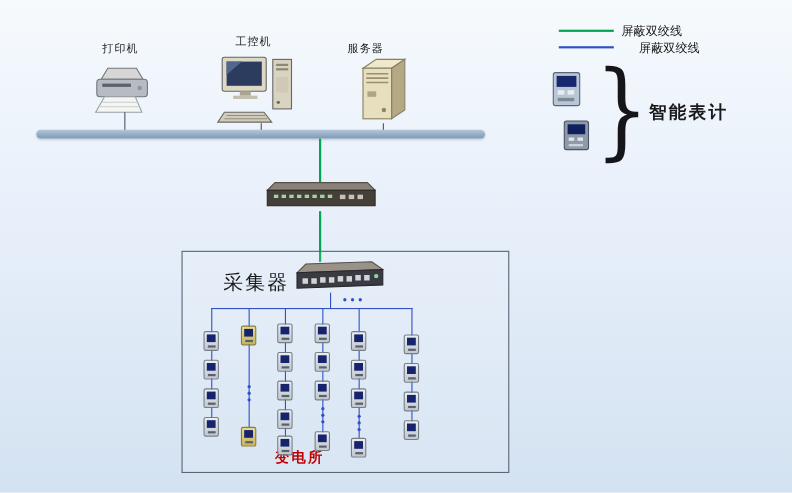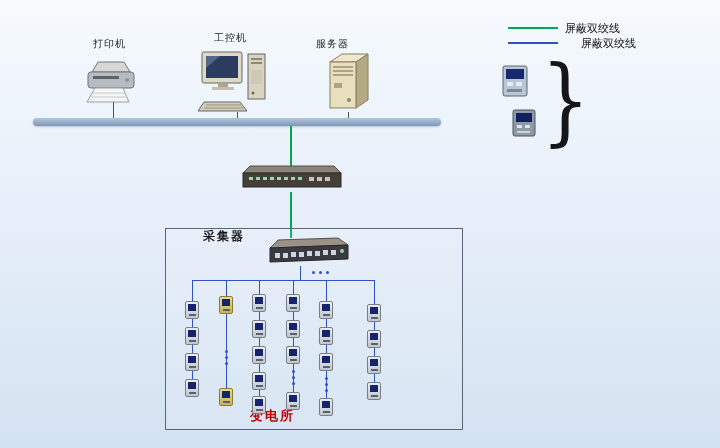--- a/index.html
+++ b/index.html
@@ -16,21 +16,21 @@
     background:linear-gradient(180deg,#b3c6db,#7e98b6);box-shadow:0 1px 2px rgba(40,60,90,.25);
   }
   .drop{position:absolute;width:1px;background:#4a5562;}
   .wire{position:absolute;}
   .wire.green{background:#00a651;}
   .wire.blue{background:#3050c8;}
   .box{
     position:absolute;left:165px;top:228px;width:296px;height:200px;
     border:1px solid #5a6575;background:rgba(255,255,255,.10);
   }
-  .collector-label{position:absolute;left:203px;top:228px;font-size:12px;font-weight:bold;
+  .collector-label{position:absolute;left:203px;top:245px;font-size:18px;font-weight:normal;
     font-family:"DejaVu Serif","Liberation Serif",serif;letter-spacing:2px;}
   .substation-label{position:absolute;left:250px;top:407px;font-size:13px;font-weight:bold;color:#c00000;
     font-family:"DejaVu Serif","Liberation Serif",serif;letter-spacing:2px;}
   .smartmeter-label{position:absolute;left:590px;top:92px;font-size:16px;font-weight:bold;
     font-family:"DejaVu Serif","Liberation Serif",serif;letter-spacing:2px;}
   .brace{position:absolute;left:541px;top:52px;font-size:96px;line-height:96px;color:#15151a;
     font-family:"DejaVu Serif","Liberation Serif",serif;transform:scaleX(.8);transform-origin:left center;}
   .meter{
     position:absolute;width:14px;height:18px;box-sizing:border-box;border-radius:2px;
     background:linear-gradient(180deg,#eceef0,#c0c7ce);border:1px solid #767d86;
@@ -224,14 +224,15 @@
   <div class="abs" style="left:511px;top:108px;">
     <svg width="28" height="30" viewBox="0 0 28 30">
       <rect x="2" y="2" width="22" height="26" rx="2" fill="#8f9aa8" stroke="#4a5461" stroke-width="1"></rect>
       <rect x="5" y="5" width="16" height="9" fill="#101f5e"></rect>
       <rect x="6" y="17" width="5" height="3" fill="#dfe5ea"></rect>
       <rect x="14" y="17" width="5" height="3" fill="#dfe5ea"></rect>
       <rect x="6" y="23" width="13" height="2" fill="#cfd5da"></rect>
     </svg>
   </div>
   <div class="brace">}</div>
+  <div class="smartmeter-label">智能表计</div>
 
 </div>
 
 </body></html>

